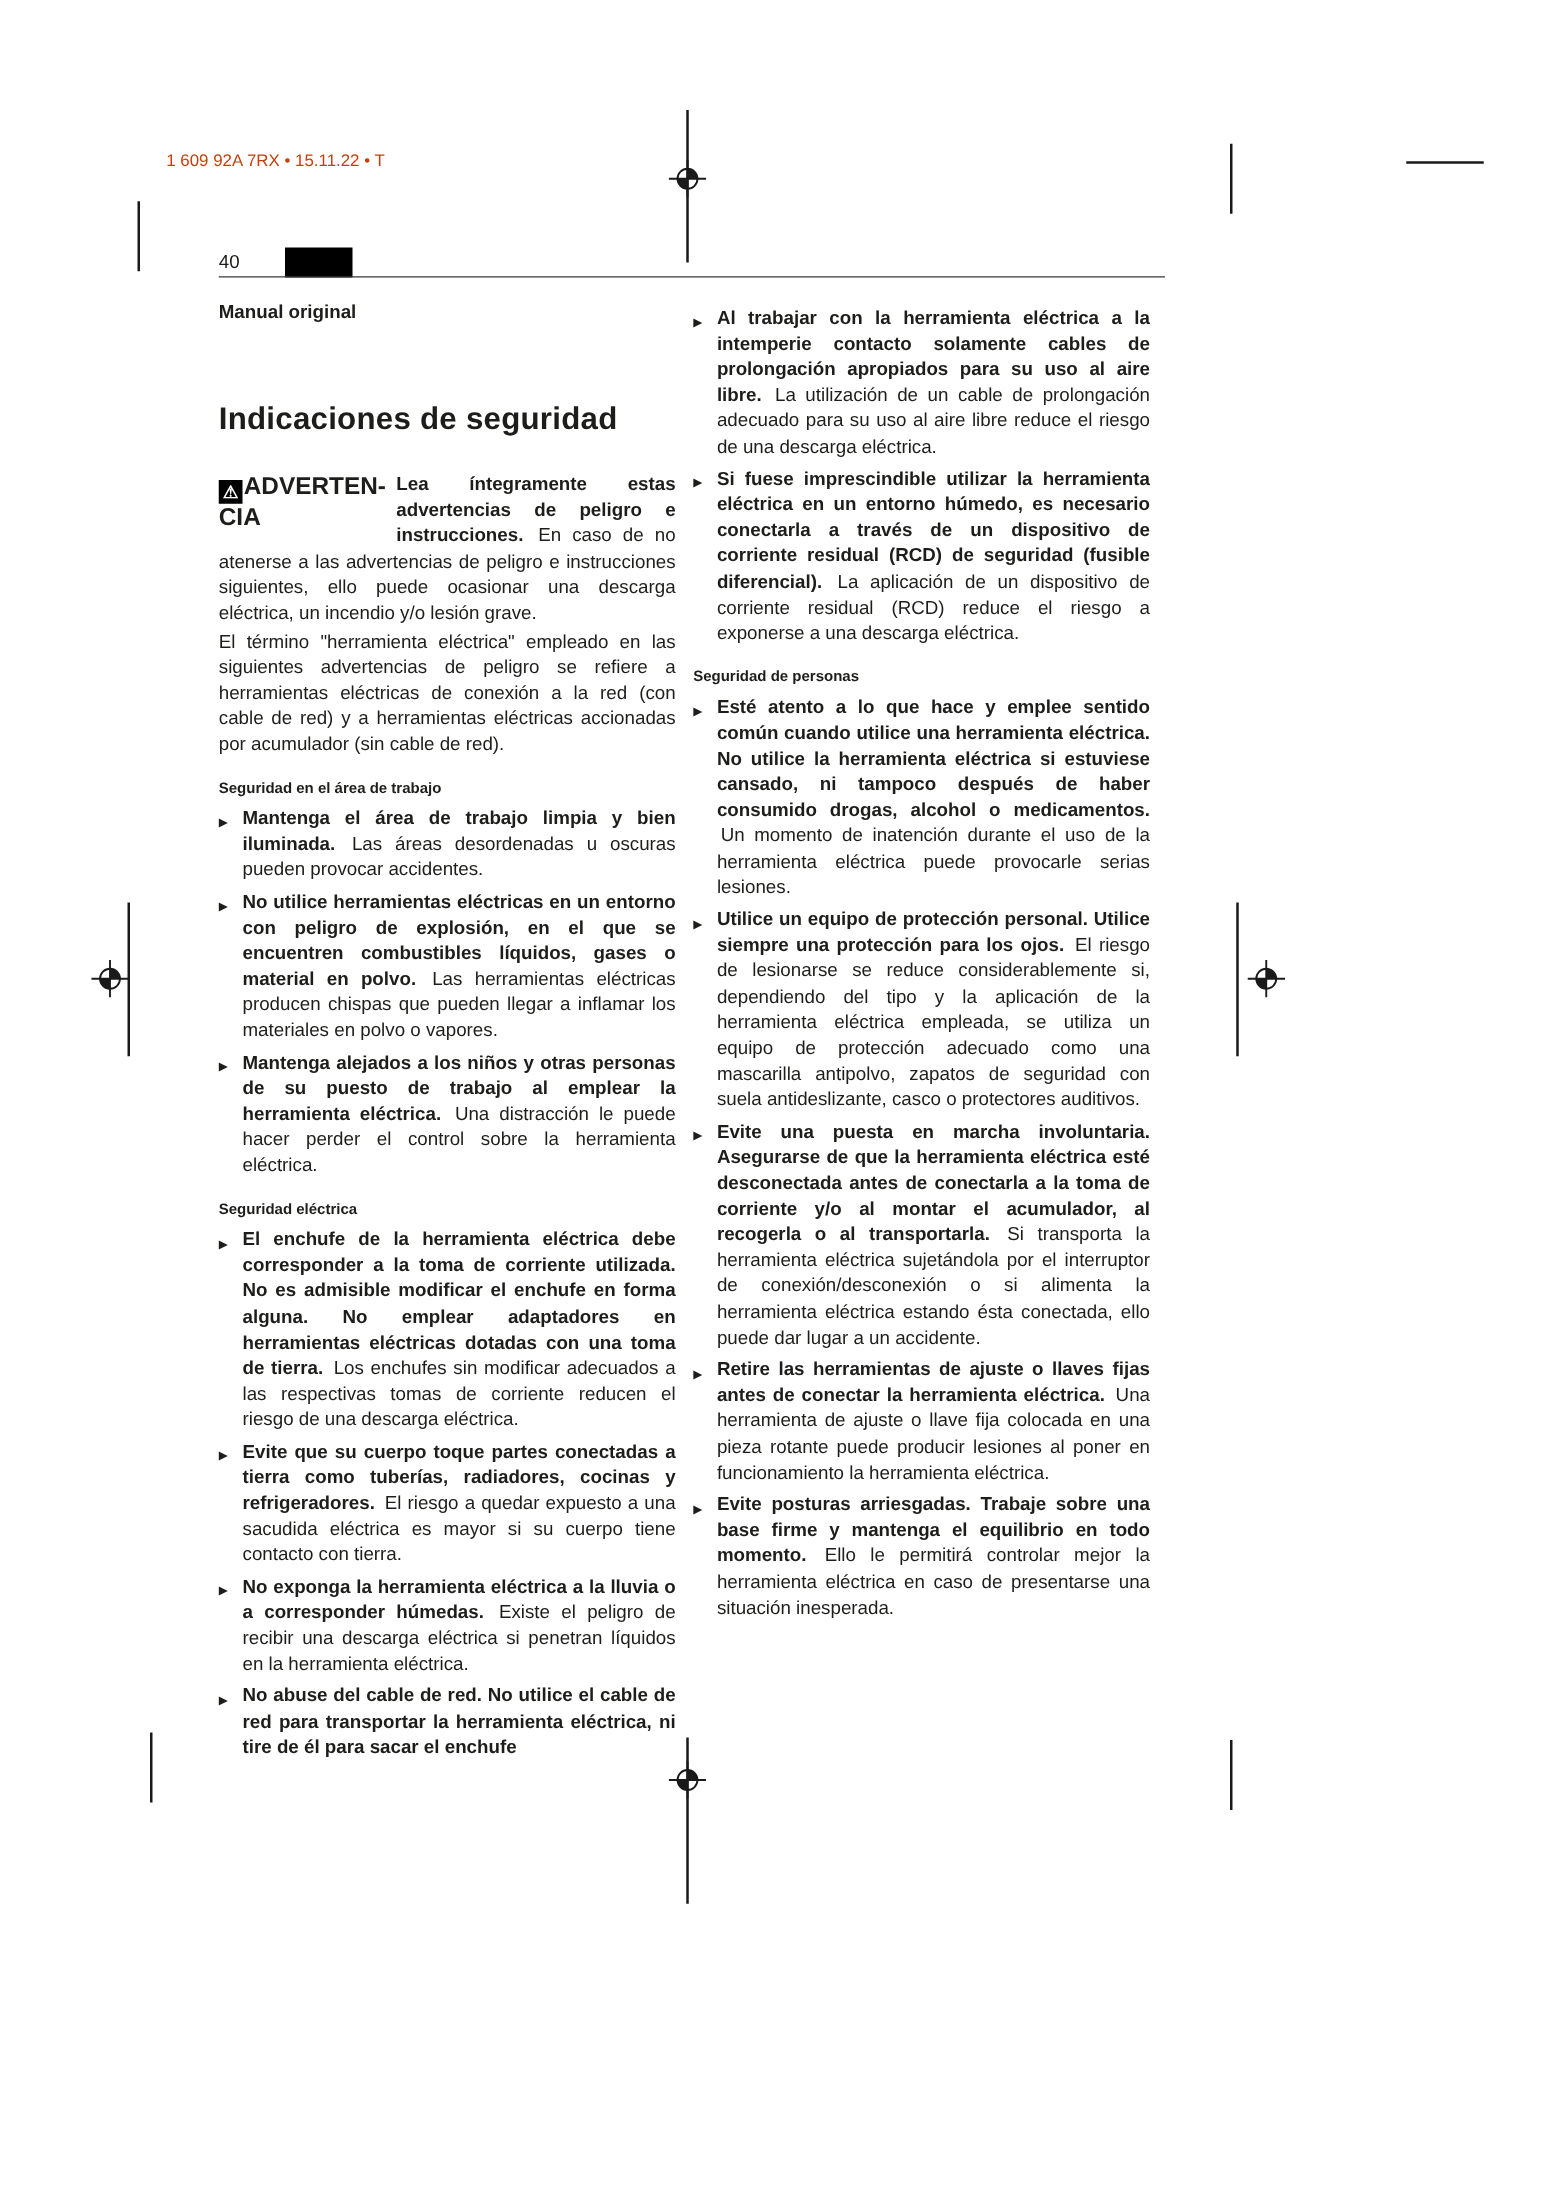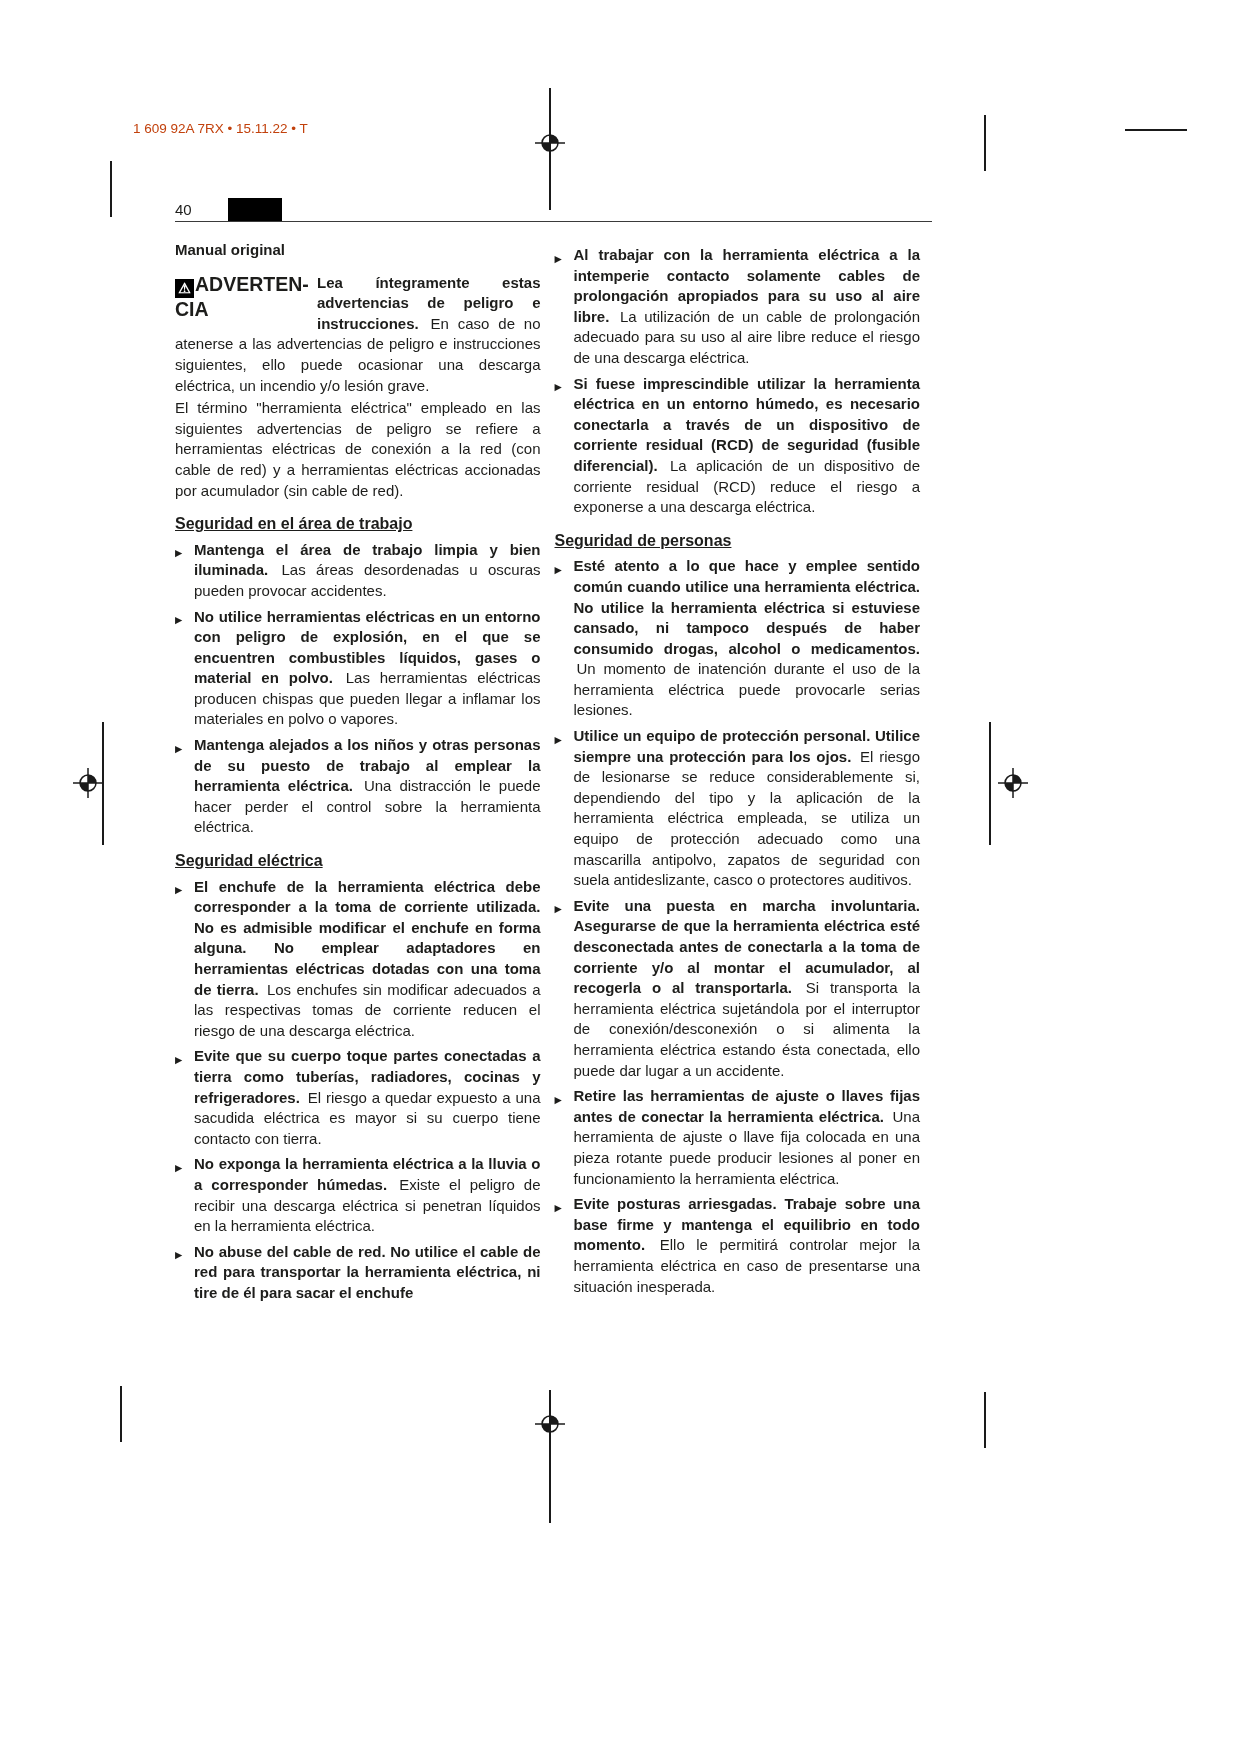--- a/index.html
+++ b/index.html
@@ -25,29 +25,29 @@
   .header-rule { position:absolute; left:175px; top:221px; width:757px; height:1.4px; background:#3a3a3a; }
 
   
   .columns { position:absolute; left:175px; top:240px; width:757px; display:flex; gap:14px; }
   .col { width:365.5px; font-size:15px; line-height:20.6px; text-align:justify; hyphens:auto; }
 
   .manual-label { font-weight:bold; text-align:left; }
   .title { font-size:25px; font-weight:bold; margin-top:61px; letter-spacing:.2px; text-align:left; line-height:1.1; }
   .h2 { font-size:17px; font-weight:bold; line-height:1.22; margin-top:16px; text-align:left; }
 
-  .warn-para { margin-top:12px; }
+  .warn-para { margin-top:29px; }
   .warn-label { float:left; width:142px; height:59px; font-size:19.5px; line-height:23px; font-weight:bold; text-align:left; }
   .warn-line2 { display:block; }
   .warn-icon { display:inline-block; width:19px; height:19px; background:#000; color:#fff;
                font-size:14px; line-height:19px; text-align:center; margin-right:1px; vertical-align:-2.5px; }
 
   .bold-para { font-weight:bold; margin-top:8px; }
   .para { margin-top:2px; }
-  .sub { font-size:16px; font-weight:bold; margin:13px 0 5px 0; text-align:left;text-decoration:underline; }
+  .sub { font-size:12px; font-weight:bold; margin:13px 0 5px 0; text-align:left; }
 
   .bullet { position:relative; padding-left:19px; margin-top:5px; }
   .marker { position:absolute; left:0; top:3.5px; font-size:9.5px; }
   .btext > span, .warn-para > span, .cont > span { margin-left:3px; }
   .cont { padding-left:19px; }
 </style>
 </head>
 <body>
 
 <div class="sheet">
@@ -98,20 +98,21 @@
 
   <div class="pageno">40</div>
   <div class="black-tab"></div>
   <div class="header-rule"></div>
 
   <div class="columns">
 
     <div class="col">
       <p class="manual-label">Manual original</p>
 
+      <h1 class="title">Indicaciones de seguridad</h1>
 
 
       <div class="warn-para">
         <div class="warn-label">
           <span class="warn-line1"><span class="warn-icon">⚠</span><span>ADVERTEN-</span></span>
           <span class="warn-line2">CIA</span>
         </div>
         <b>Lea íntegramente estas advertencias de peligro e instrucciones.</b>
         <span>En caso de no atenerse a las advertencias de peligro e instrucciones siguientes, ello puede ocasionar una descarga eléctrica, un incendio y/o lesión grave.</span>
       </div>

